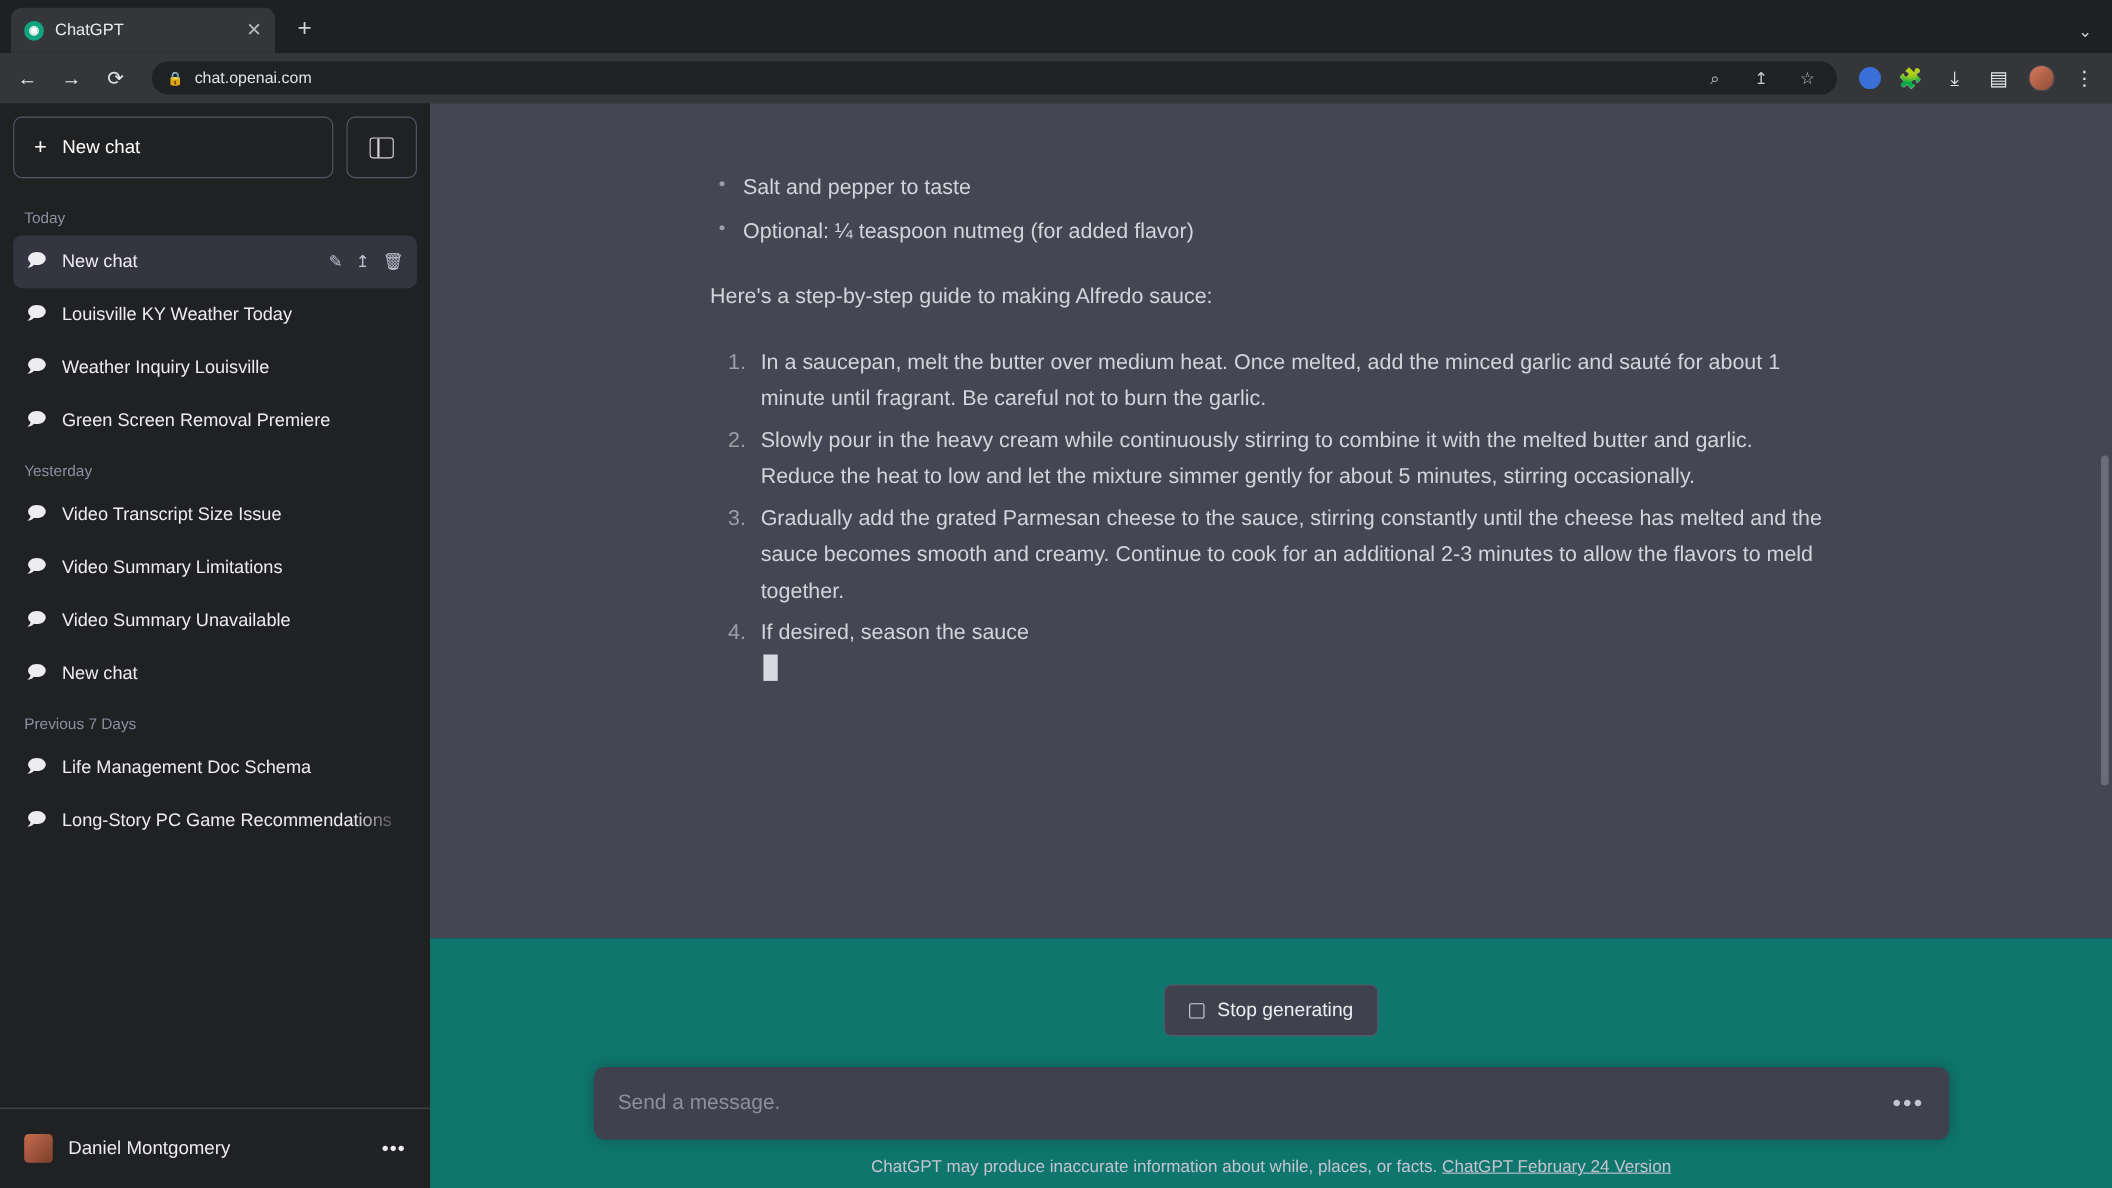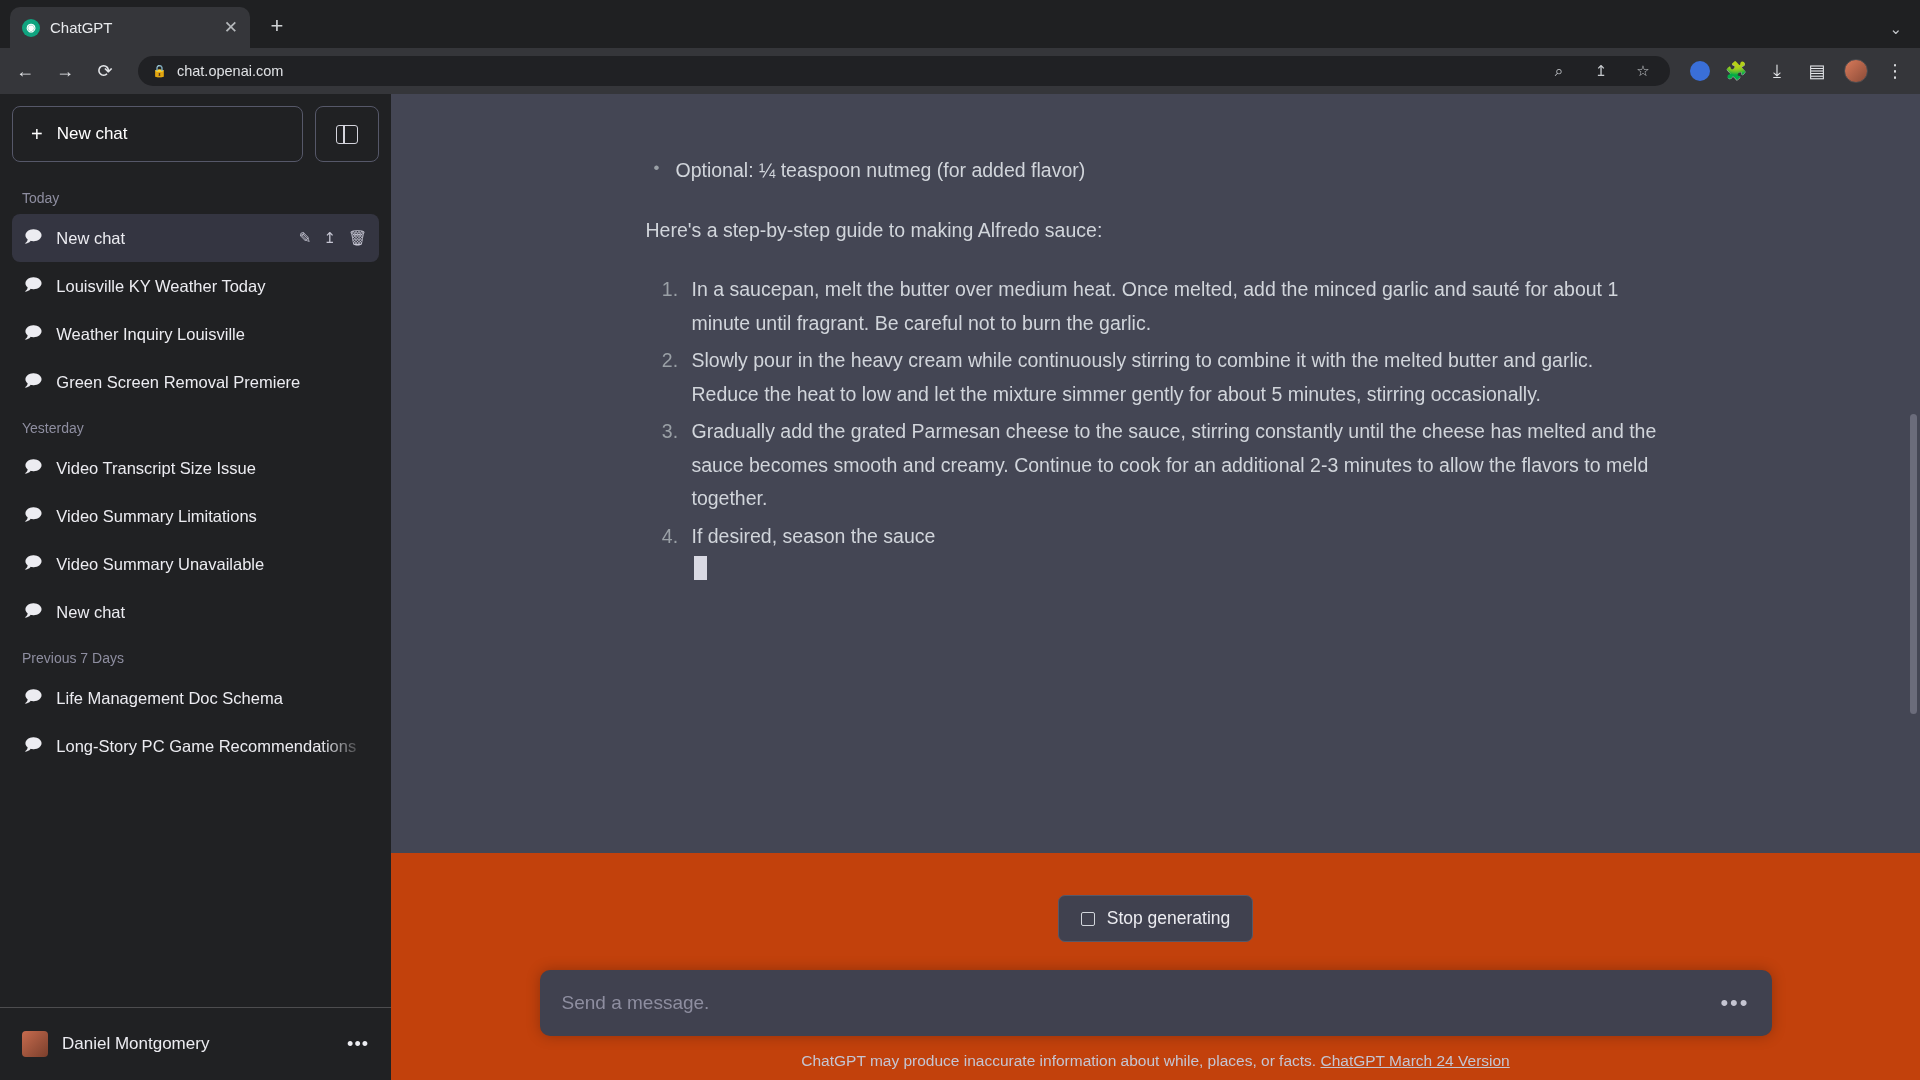--- a/index.html
+++ b/index.html
@@ -190,21 +190,21 @@
   .msg-inner ol li::marker { color: #9aa0a6; }
   .cursor-block {
     display: inline-block;
     width: 13px; height: 24px;
     background: #d9d9e3;
     vertical-align: -4px;
     margin-left: 2px;
   }
 
   .composer-area {
-    background: #c2410c;
+    background: #0f766e;
     padding: 0 0 10px 0;
     display: flex; flex-direction: column; align-items: center;
     position: relative;
   }
   .stop-btn {
     margin-top: 42px;
     height: 47px;
     border: 1px solid #565869;
     border-radius: 7px;
     background: #40414f;
@@ -358,20 +358,21 @@
           <span>Daniel Montgomery</span>
           <span class="dots">•••</span>
         </div>
       </div>
     </div>
 
     <div class="main">
       <div class="msg-area">
         <div class="msg-inner">
           <ul>
+            <li>Salt and pepper to taste</li>
             <li>Optional: ¼ teaspoon nutmeg (for added flavor)</li>
           </ul>
           <p class="msg-para">Here's a step-by-step guide to making Alfredo sauce:</p>
           <ol>
             <li>In a saucepan, melt the butter over medium heat. Once melted, add the minced garlic and sauté for about 1 minute until fragrant. Be careful not to burn the garlic.</li>
             <li>Slowly pour in the heavy cream while continuously stirring to combine it with the melted butter and garlic. Reduce the heat to low and let the mixture simmer gently for about 5 minutes, stirring occasionally.</li>
             <li>Gradually add the grated Parmesan cheese to the sauce, stirring constantly until the cheese has melted and the sauce becomes smooth and creamy. Continue to cook for an additional 2-3 minutes to allow the flavors to meld together.</li>
             <li>
               <span>If desired, season the sauce</span>
               <br>
@@ -386,18 +387,18 @@
         <div class="stop-btn">
           <span class="stop-square"></span>
           <span>Stop generating</span>
         </div>
         <div class="composer">
           <input class="composer-input" placeholder="Send a message." style="">
           <span class="composer-dots">•••</span>
         </div>
         <div class="footnote">
           <span>ChatGPT may produce inaccurate information about while, places, or facts.</span>
-          <a href="#">ChatGPT March 24 Version</a>
+          <a href="#">ChatGPT February 24 Version</a>
         </div>
       </div>
     </div>
   </div>
 </div>
 
 </body></html>

